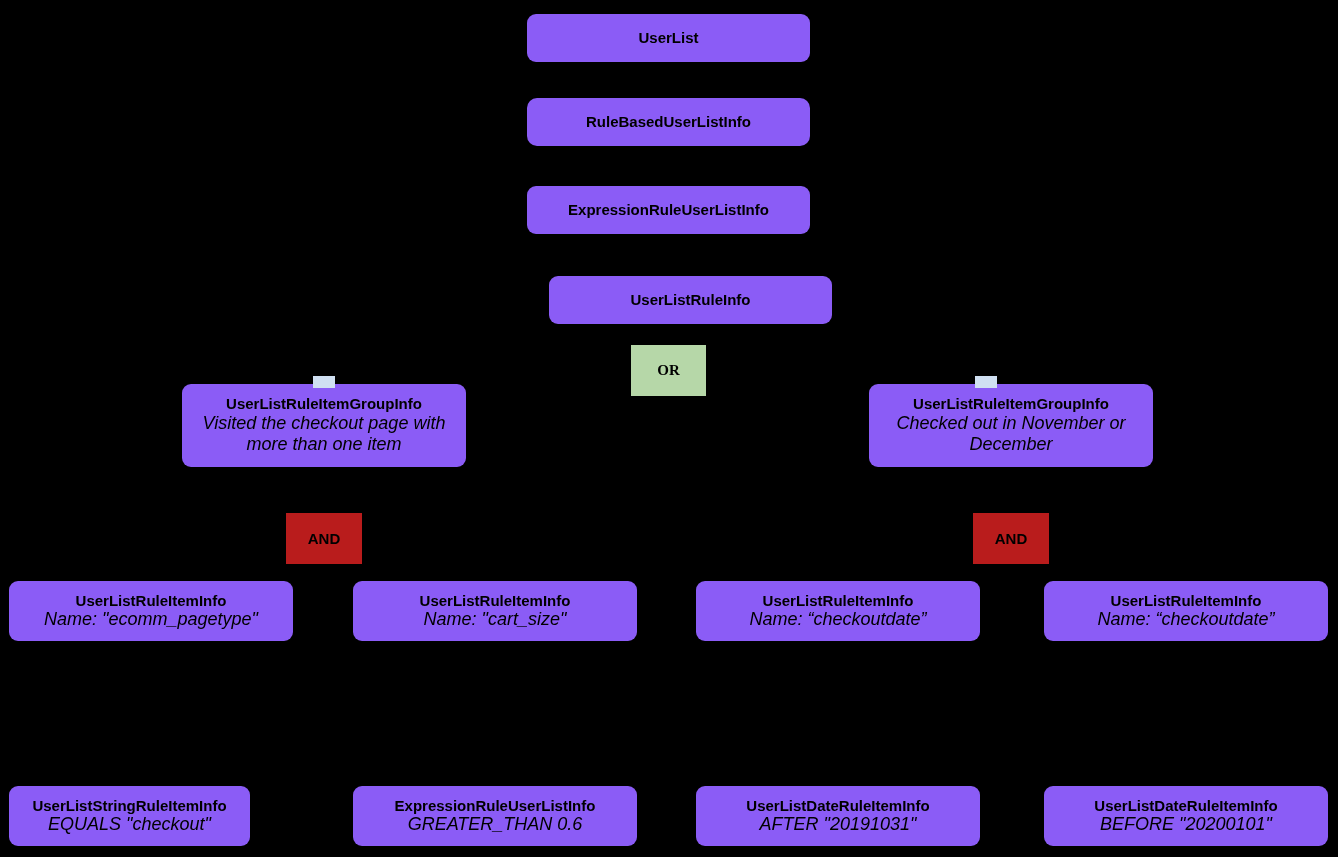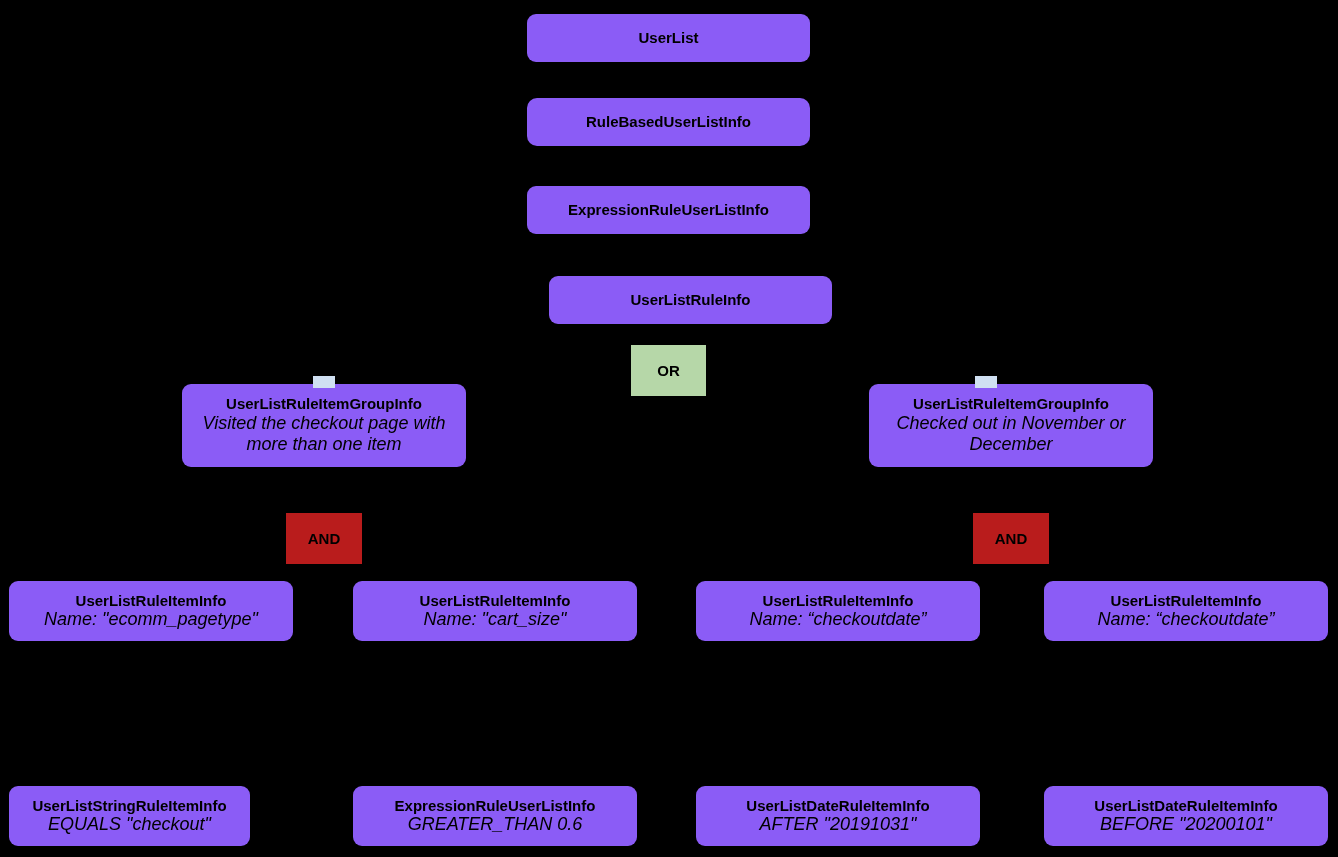--- a/index.html
+++ b/index.html
@@ -28,20 +28,21 @@
     color: #000000;
     line-height: 1.18;
   }
   .node.class-box {
     background: #8b5cf6;
     border-radius: 9px;
   }
   .node.op-box {
     background: #b6d7a8;
     border-radius: 0;
+    font-family: Liberation Serif, serif;
   }
   .node.op-and {
     background: #b91c1c;
     border-radius: 0;
   }
   .node-title {
     font-weight: bold;
     font-size: 15px;
     white-space: nowrap;
   }

